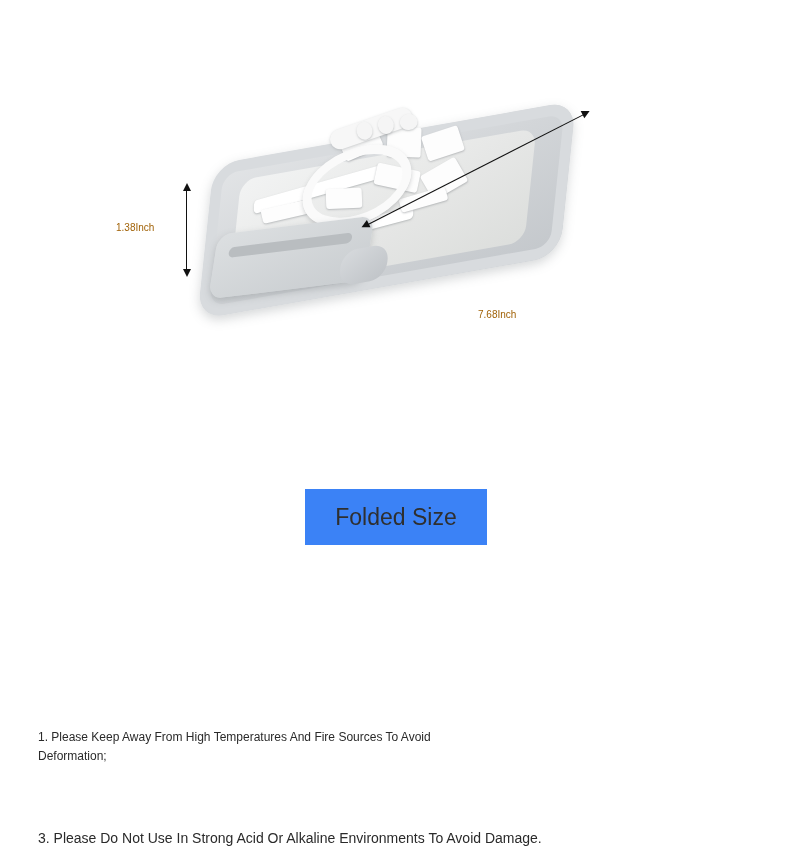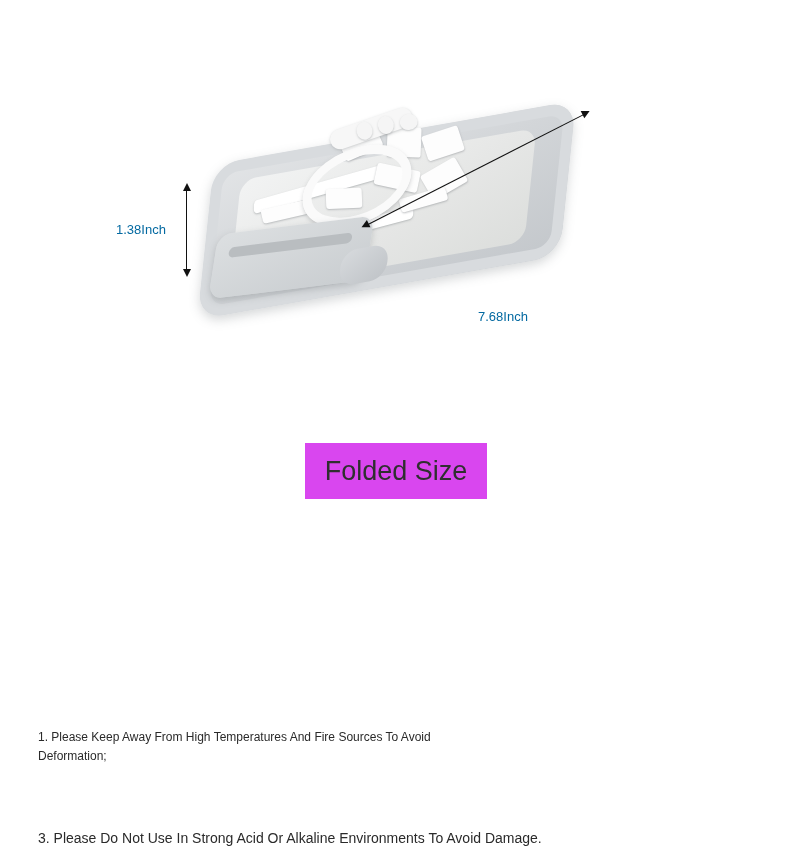--- a/index.html
+++ b/index.html
@@ -160,22 +160,22 @@
     width: 48px;
     height: 34px;
     border-radius: 16px;
     background: linear-gradient(145deg, #d7dadd 0%, #bfc3c7 100%);
     transform: skewX(-16deg);
   }
 
   
   .dim-label {
     position: absolute;
-    font-size: 13px;
-    color: #0369a1;
+    font-size: 10px;
+    color: #a16207;
     white-space: nowrap;
   }
 
   .dim-height-line {
     position: absolute;
     left: 186px;
     top: 190px;
     width: 1px;
     height: 80px;
     background: #111111;
@@ -225,29 +225,29 @@
   .dim-width-line::after {
     right: -7px;
     border-left: 8px solid #111111;
   }
   .dim-width-label { left: 478px; top: 309px; text-align: right; }
 
   
   .caption {
     position: absolute;
     left: 305px;
-    top: 443px;
+    top: 489px;
     width: 182px;
     height: 56px;
     display: flex;
     align-items: center;
     justify-content: center;
-    font-size: 27px;
+    font-size: 23px;
     color: #2f2f2f;
-    background: #d946ef;
+    background: #3b82f6;
   }
 
   
   .notes {
     position: absolute;
     left: 0;
     top: 625px;
     width: 790px;
     height: 239px;
   }

